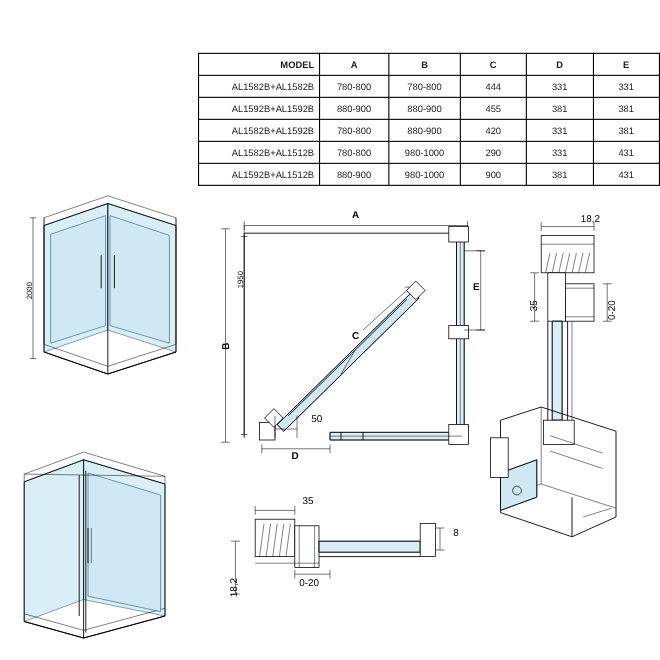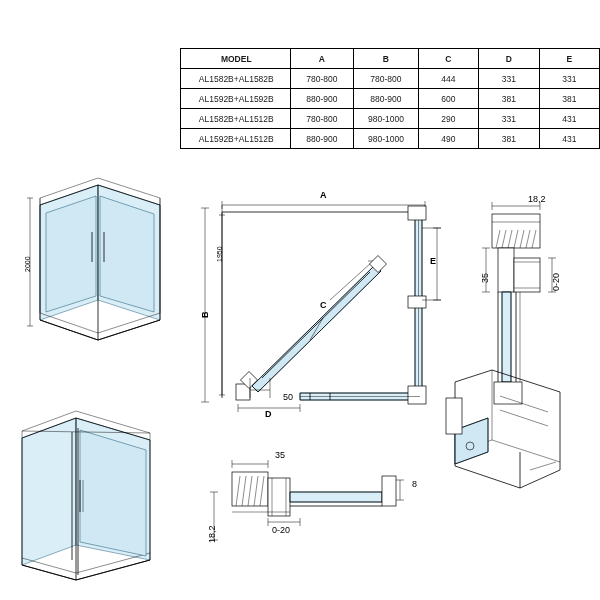--- a/index.html
+++ b/index.html
@@ -22,23 +22,23 @@
   table.spec th, table.spec td{
     border:1px solid #000;
     height:19px;
     padding:0 4px;
     font-weight:normal;
     text-align:center;
     white-space:nowrap;
   }
   table.spec th{font-weight:bold;}
   table.spec td.model, table.spec th.model{
-    width:104px;text-align:center;padding-left:6px;
+    width:104px;text-align:right;padding-left:6px;
   }
-  table.spec th.model{text-align:center;}
+  table.spec th.model{text-align:right;}
   table.spec td.num, table.spec th.num{width:60px;}
 
   svg{position:absolute;left:0;top:0;overflow:visible;}
 
   .lbl{position:absolute;font-size:9px;color:#000;}
   .lbl.b{font-weight:bold;}
   .lbl.rot{transform:rotate(-90deg);transform-origin:left top;}
   .lbl.sm{font-size:7px;}
 
   .glass{fill:#d9eef7;stroke:#5a8aa0;stroke-width:0.7;}
@@ -71,37 +71,45 @@
         <td class="num">780-800</td>
         <td class="num">780-800</td>
         <td class="num">444</td>
         <td class="num">331</td>
         <td class="num">331</td>
       </tr>
       <tr>
         <td class="model">AL1592B+AL1592B</td>
         <td class="num">880-900</td>
         <td class="num">880-900</td>
-        <td class="num">600</td>
+        <td class="num">455</td>
         <td class="num">381</td>
+        <td class="num">381</td>
+      </tr>
+      <tr>
+        <td class="model">AL1582B+AL1592B</td>
+        <td class="num">780-800</td>
+        <td class="num">880-900</td>
+        <td class="num">420</td>
+        <td class="num">331</td>
         <td class="num">381</td>
       </tr>
       <tr>
         <td class="model">AL1582B+AL1512B</td>
         <td class="num">780-800</td>
         <td class="num">980-1000</td>
         <td class="num">290</td>
         <td class="num">331</td>
         <td class="num">431</td>
       </tr>
       <tr>
         <td class="model">AL1592B+AL1512B</td>
         <td class="num">880-900</td>
         <td class="num">980-1000</td>
-        <td class="num">490</td>
+        <td class="num">900</td>
         <td class="num">381</td>
         <td class="num">431</td>
       </tr>
     </tbody>
   </table>
 
   <svg width="600" height="600" viewBox="0 0 600 600">
 
     <g>
 
@@ -280,21 +288,21 @@
   </svg>
 
   <div class="lbl rot sm" style="left:24px;top:272px;">2000</div>
 
   <div class="lbl b" style="left:320px;top:190px;">A</div>
   <div class="lbl b rot" style="left:200px;top:318px;">B</div>
   <div class="lbl b" style="left:320px;top:300px;">C</div>
   <div class="lbl b" style="left:265px;top:409px;">D</div>
   <div class="lbl b" style="left:430px;top:256px;">E</div>
   <div class="lbl rot sm" style="left:216px;top:262px;">1950</div>
-  <div class="lbl" style="left:283px;top:392px;">50</div>
+  <div class="lbl" style="left:283px;top:376px;">50</div>
 
   <div class="lbl" style="left:528px;top:194px;">18,2</div>
   <div class="lbl rot" style="left:480px;top:283px;">35</div>
   <div class="lbl rot" style="left:551px;top:291px;">0-20</div>
 
   <div class="lbl" style="left:275px;top:450px;">35</div>
   <div class="lbl" style="left:412px;top:479px;">8</div>
   <div class="lbl" style="left:272px;top:525px;">0-20</div>
   <div class="lbl rot" style="left:207px;top:543px;">18,2</div>
 

